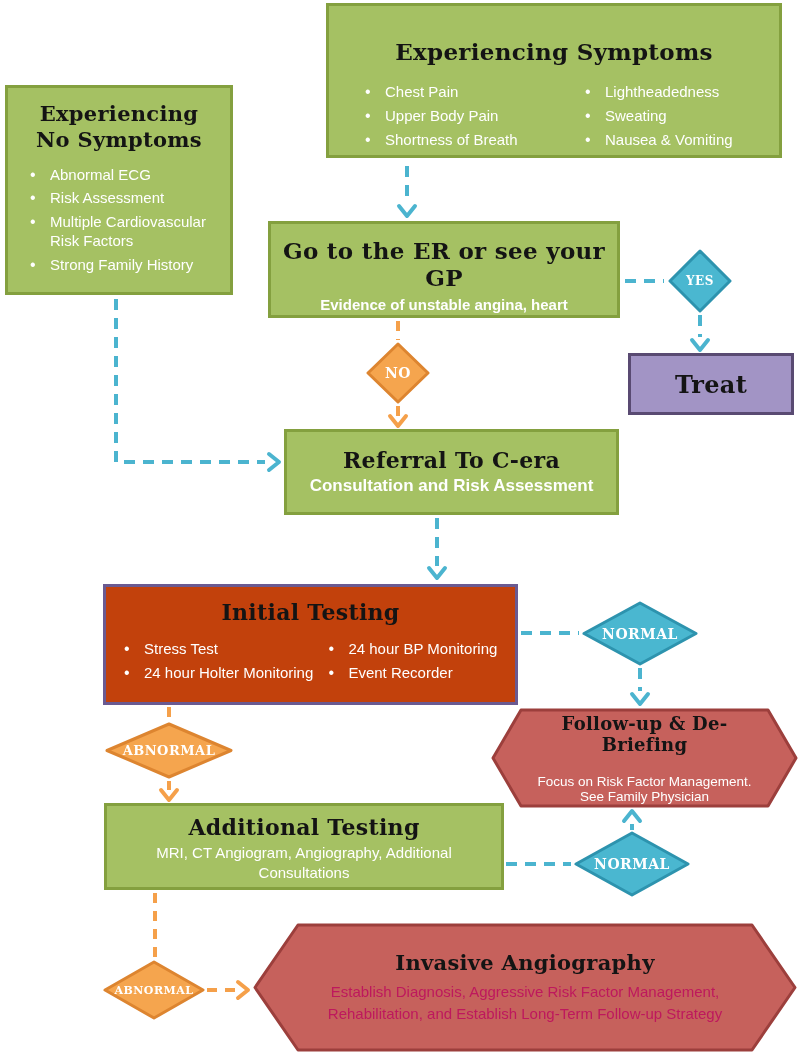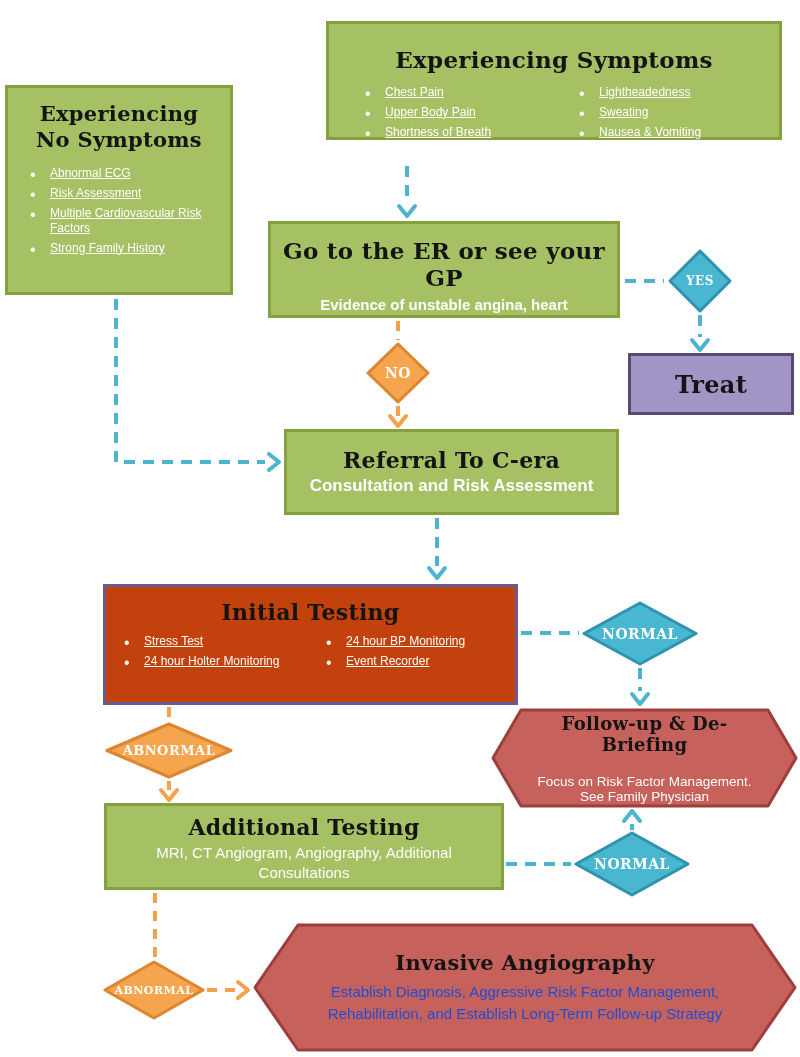--- a/index.html
+++ b/index.html
@@ -7,21 +7,21 @@
          font-family:"Liberation Sans",sans-serif;}
   
   .box{position:absolute;box-sizing:border-box;border:3px solid;}
   .green{background:#a5c163;border-color:#84a03f;}
   .purple{background:#c2410c;border-color:#6a5a91;}
   .treat{background:#a294c5;border-color:#594a72;}
   .title{font-family:"DejaVu Serif",serif;font-weight:bold;color:#141414;text-align:center;
          letter-spacing:.3px;}
   .sub{color:#fff;font-weight:bold;text-align:center;}
   
-  ul.blist{list-style:none;margin:0;padding:0;color:#fff;font-size:12px;text-decoration:underline;}
+  ul.blist{list-style:none;margin:6px;padding:0;color:#fff;font-size:15px;}
   ul.blist li{position:relative;padding-left:26px;margin-bottom:5px;line-height:1.25;}
   ul.blist li::before{content:"\2022";position:absolute;left:6px;top:-1px;font-size:16px;}
   
   .shape{position:absolute;}
   .shape svg{display:block;}
   .shape .lbl{position:absolute;inset:0;display:flex;align-items:center;justify-content:center;
       font-family:"DejaVu Serif",serif;font-weight:bold;color:#fff;letter-spacing:.5px;}
   .hextext{position:absolute;inset:0;display:flex;flex-direction:column;align-items:center;
       justify-content:center;text-align:center;}
   
@@ -30,21 +30,21 @@
   .orangestroke{stroke:#f5a04a;stroke-width:4;fill:none;}
   .dashB{stroke-dasharray:11 8;}
   .dashO{stroke-dasharray:10 8;}
   .chev{fill:none;stroke-width:4;stroke-linecap:round;stroke-linejoin:round;}
 </style>
 </head>
 <body>
 
 <div id="stage">
 
-  <div class="box green" style="left:326px;top:21px;width:456px;height:119px;padding-top:22px;">
+  <div class="box green" style="left:326px;top:3px;width:456px;height:155px;padding-top:32px;">
     <div class="title" style="font-size:23px;margin-bottom:12px;">Experiencing Symptoms</div>
     <div style="display:flex;">
       <ul class="blist" style="margin-left:30px;width:200px;">
           <li>Chest Pain</li>
           <li>Upper Body Pain</li>
           <li>Shortness of Breath</li>
         </ul>
       <ul class="blist" style="margin-left:14px;width:190px;">
           <li>Lightheadedness</li>
           <li>Sweating</li>
@@ -106,21 +106,21 @@
       <div style="color:#fff;font-size:13.5px;">See Family Physician</div>
     </div>
   </div>
 
   <div class="shape" style="left:253px;top:923px;width:544px;height:129px;">
     <svg width="544" height="129" viewBox="0 0 544 129">
       <polygon points="45,2 499,2 542,64.5 499,127 45,127 2,64.5" fill="#c6615c" stroke="#9c3f3c" stroke-width="3" stroke-linejoin="round"></polygon>
     </svg>
     <div class="hextext" style="padding:0 70px;">
       <div class="title" style="font-size:21px;margin-bottom:6px;">Invasive Angiography</div>
-      <div style="color:#1d4ed8;font-size:15px;line-height:1.45;">Establish Diagnosis, Aggressive Risk Factor Management, Rehabilitation, and Establish Long-Term Follow-up Strategy</div>
+      <div style="color:#be185d;font-size:15px;line-height:1.45;">Establish Diagnosis, Aggressive Risk Factor Management, Rehabilitation, and Establish Long-Term Follow-up Strategy</div>
     </div>
   </div>
 
   <div class="shape" style="left:668px;top:249px;width:64px;height:64px;">
     <svg width="64" height="64" viewBox="0 0 64 64">
       <polygon points="32,2 62,32 32,62 2,32" fill="#4ab7d0" stroke="#2d93ae" stroke-width="3" stroke-linejoin="round"></polygon>
     </svg>
     <span class="lbl" style="font-size:12px;">YES</span>
   </div>
 

